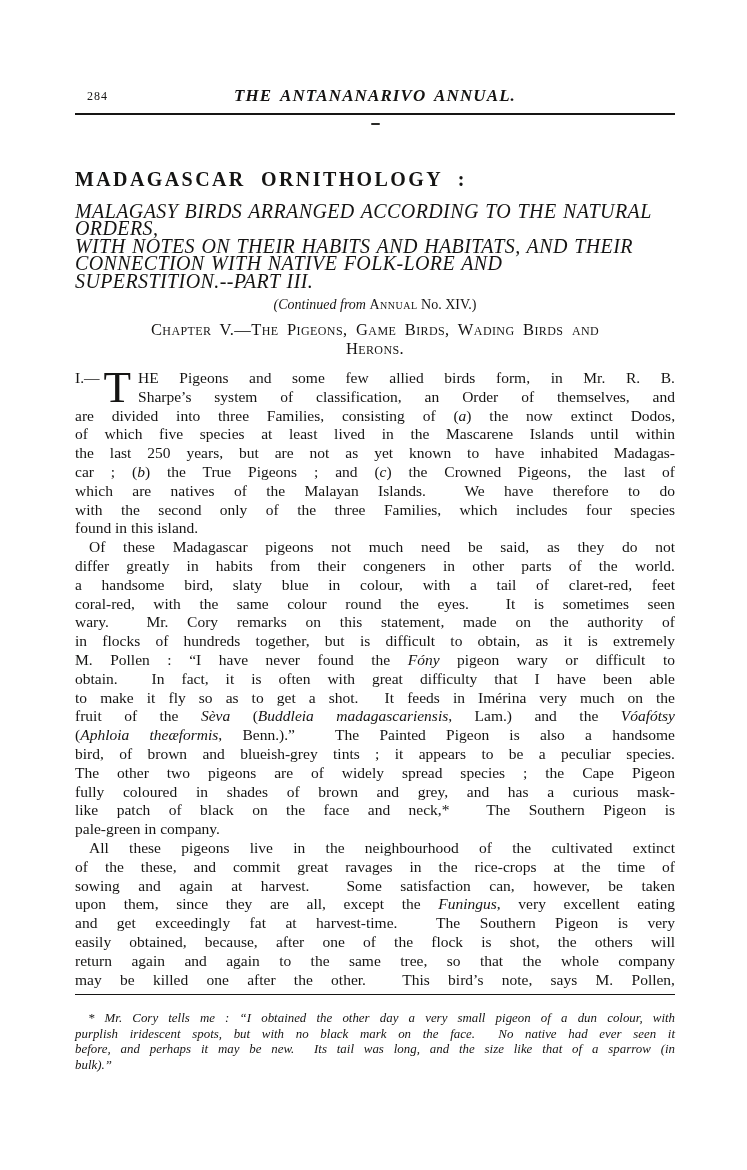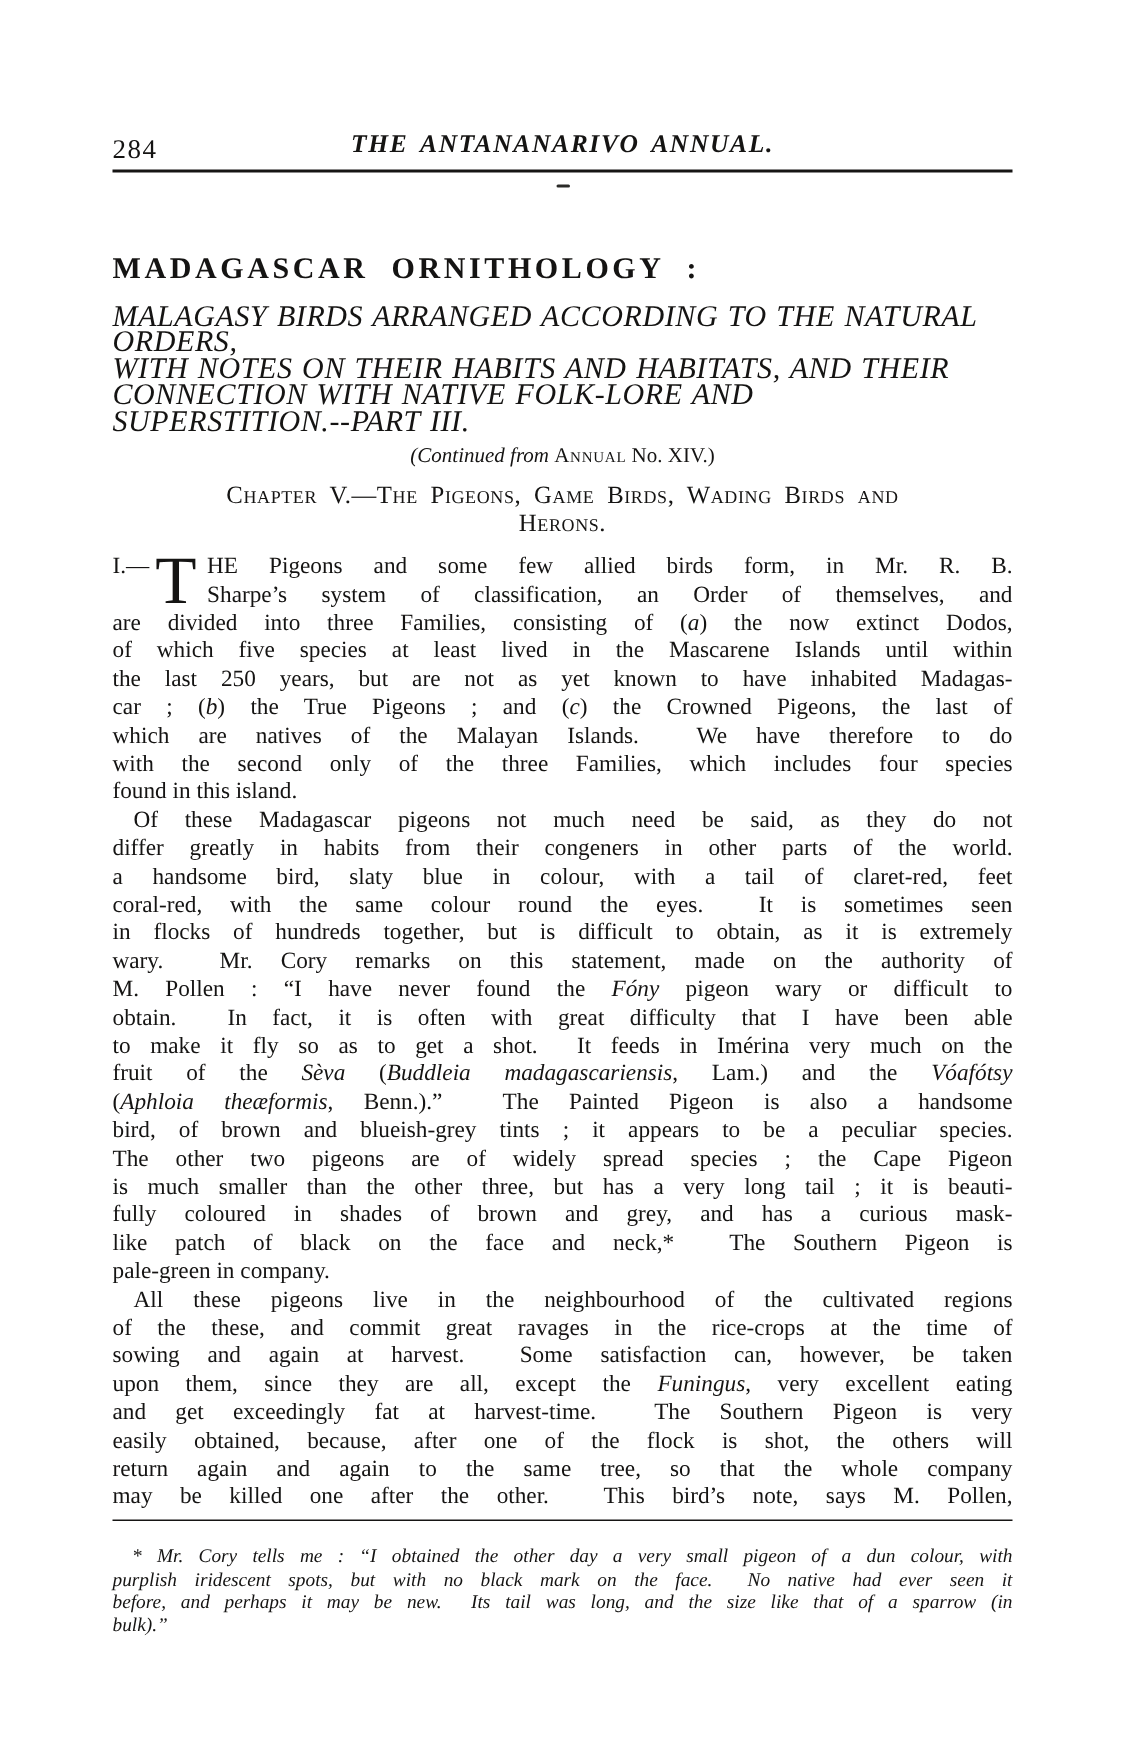--- a/index.html
+++ b/index.html
@@ -6,21 +6,21 @@
   body {
     width: 747px; height: 1170px; overflow: hidden;
     font-family: "Liberation Serif", "DejaVu Serif", serif;
     color: #151413;
     -webkit-font-smoothing: antialiased;
   }
   .page { width: 600px; margin: 0; padding: 0 72px 0 75px; }
 
   
   .hdr { position: relative; margin-top: 86px; height: 22px; }
-  .pagenum { position: absolute; left: 0; top: 3px; font-size: 18px; letter-spacing: 1px; }
+  .pagenum { position: absolute; left: 12px; top: 3px; font-size: 12px; letter-spacing: 1px; }
   .runhead {
     text-align: center; font-style: italic; font-weight: bold;
     font-size: 17px; letter-spacing: 1.1px; word-spacing: 3px;
   }
   .hdr-rule { margin-top: 5px; height: 0; border-top: 2.5px solid #161514; }
   .ink-mark { width: 9px; height: 2px; background: #2a2a28; margin: 8px auto 0 auto; border-radius: 1px; }
 
   
   .title {
     margin-top: 43px; text-align: left;
@@ -109,37 +109,36 @@
           <span class="numeral">I.—</span>
           <span class="dropcap">T</span>
         </span><span></span>
     <div class="line">HE Pigeons and some few allied birds form, in Mr. R. B.</div><div class="line">Sharpe’s system of classification, an Order of themselves, and</div><div class="line">are divided into three Families, consisting of (<span class="it">a</span>) the now extinct Dodos,</div><div class="line">of which five species at least lived in the Mascarene Islands until within</div><div class="line">the last 250 years, but are not as yet known to have inhabited Madagas-</div><div class="line">car ; (<span class="it">b</span>) the True Pigeons ; and (<span class="it">c</span>) the Crowned Pigeons, the last of</div><div class="line">which are natives of the Malayan Islands.  We have therefore to do</div><div class="line">with the second only of the three Families, which includes four species</div><div class="line last">found in this island.</div></div>
 
     <div class="para indent-first">
         <div class="line">Of these Madagascar pigeons not much need be said, as they do not</div>
         <div class="line">differ greatly in habits from their congeners in other parts of the world.</div>
         <div class="line">a handsome bird, slaty blue in colour, with a tail of claret-red, feet</div>
         <div class="line">coral-red, with the same colour round the eyes.  It is sometimes seen</div>
+        <div class="line">wary.  Mr. Cory remarks on this statement, made on the authority of</div>
         <div class="line">in flocks of hundreds together, but is difficult to obtain, as it is extremely</div>
-        <div class="line">wary.  Mr. Cory remarks on this statement, made on the authority of</div>
         <div class="line">M. Pollen : “I have never found the <span class="it">Fóny</span> pigeon wary or difficult to</div>
         <div class="line">obtain.  In fact, it is often with great difficulty that I have been able</div>
         <div class="line">to make it fly so as to get a shot.  It feeds in Imérina very much on the</div>
         <div class="line">fruit of the <span class="it">Sèva</span> (<span class="it">Buddleia madagascariensis</span>, Lam.) and the <span class="it">Vóafótsy</span></div>
         <div class="line">(<span class="it">Aphloia theæformis</span>, Benn.).”  The Painted Pigeon is also a handsome</div>
         <div class="line">bird, of brown and blueish-grey tints ; it appears to be a peculiar species.</div>
         <div class="line">The other two pigeons are of widely spread species ; the Cape Pigeon</div>
-        <div class="line">is much smaller than the other three, but has a very long tail ; it is beauti-</div>
         <div class="line">fully coloured in shades of brown and grey, and has a curious mask-</div>
         <div class="line">like patch of black on the face and neck,*  The Southern Pigeon is</div>
         <div class="line last">pale-green in company.</div>
       </div>
 
     <div class="para indent-first">
-        <div class="line">All these pigeons live in the neighbourhood of the cultivated regions</div>
+        <div class="line">All these pigeons live in the neighbourhood of the cultivated extinct</div>
         <div class="line">of the these, and commit great ravages in the rice-crops at the time of</div>
         <div class="line">sowing and again at harvest.  Some satisfaction can, however, be taken</div>
         <div class="line">upon them, since they are all, except the <span class="it">Funingus</span>, very excellent eating</div>
         <div class="line">and get exceedingly fat at harvest-time.  The Southern Pigeon is very</div>
         <div class="line">easily obtained, because, after one of the flock is shot, the others will</div>
         <div class="line">return again and again to the same tree, so that the whole company</div>
         <div class="line">may be killed one after the other.  This bird’s note, says M. Pollen,</div>
       </div>
 
   </div>

